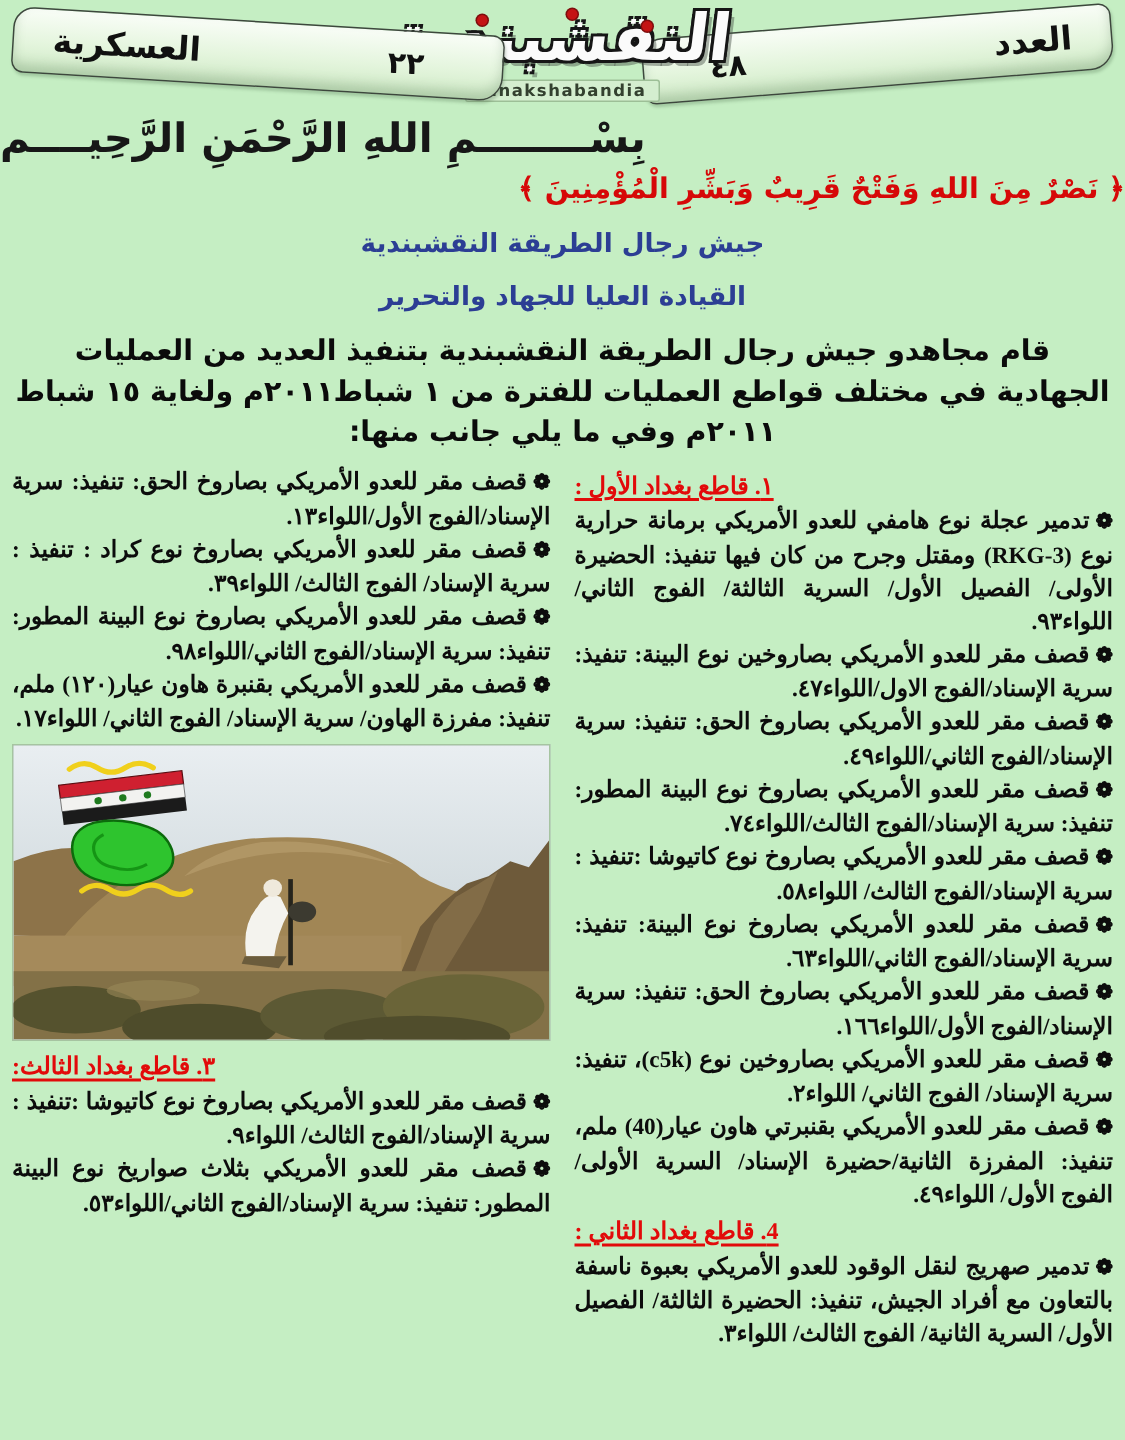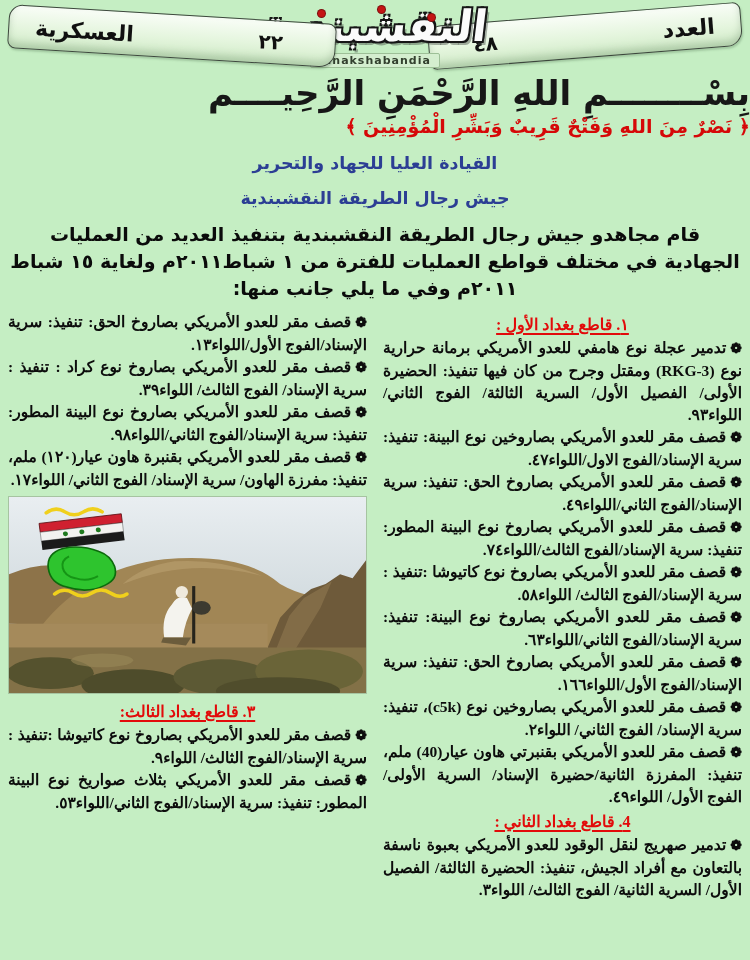--- a/index.html
+++ b/index.html
@@ -37,34 +37,34 @@
   }
   .logo-dot{position:absolute;width:7px;height:7px;border-radius:50%;background:#c41414;box-shadow:0 0 0 1px #7e0d0d;}
   .logo-dot.d1{top:6px;left:58px;} .logo-dot.d2{top:2px;left:118px;} .logo-dot.d3{top:10px;left:168px;}
   .logo-sub{
     display:inline-block;margin-top:-5px;direction:ltr;
     font-size:11px;font-weight:bold;letter-spacing:1px;color:#33402f;
     background:#d4eecf;border:1px solid #9dbf97;padding:0 8px;border-radius:2px;
   }
 
   
-  .bismillah{text-align:right;font-size:34px;font-weight:bold;color:#171717;margin-top:0px;line-height:34px;}
+  .bismillah{text-align:left;font-size:27px;font-weight:bold;color:#171717;margin-top:0px;line-height:34px;}
   .verse{font-size:19px;font-weight:bold;color:#d60808;margin-top:3px;line-height:26px;}
   .org-line{text-align:center;font-size:17.5px;font-weight:bold;color:#2c3e94;margin-top:13px;line-height:22px;}
   .intro{
     margin:12px 10px 0;text-align:center;
     font-size:19px;font-weight:bold;color:#0b0b0b;line-height:27px;
   }
 
   
   .columns{display:flex;gap:16px;padding:9px 8px 0;align-items:flex-start;}
   .col{flex:1;min-width:0;}
   .entry{font-size:15.5px;font-weight:bold;color:#0c0c0c;line-height:22px;text-align:justify;font-family:Liberation Serif, serif;}
   .entry-header{
-    color:#e20a0a;font-size:16px;line-height:23px;margin:2px 0 1px;text-align:center;
+    color:#e20a0a;font-size:16px;line-height:23px;margin:2px 0 1px;text-align:left;
     text-decoration:underline;text-decoration-thickness:1.5px;text-underline-offset:3px;
   }
   .orn{margin-left:4px;font-size:14px;}
 
   
   .photo{
     width:100%;height:198px;margin:5px 0 6px;
     border:1px solid #a6c4a1;box-sizing:border-box;background:#cdd7db;
   }
   .photo svg{display:block;width:100%;height:100%;}
@@ -88,22 +88,22 @@
       <span class="logo-sub">alnakshabandia</span>
     </div>
     <div class="ribbon ribbon-left">
       <span class="rnum">٢٢</span>
       <span class="rlabel">العسكرية</span>
     </div>
   </div>
 
   <div class="bismillah">بِسْــــــــمِ اللهِ الرَّحْمَنِ الرَّحِيــــم</div>
   <div class="verse">﴿ نَصْرٌ مِنَ اللهِ وَفَتْحٌ قَرِيبٌ وَبَشِّرِ الْمُؤْمِنِينَ ﴾</div>
+  <div class="org-line">جيش رجال الطريقة النقشبندية</div>
   <div class="org-line">القيادة العليا للجهاد والتحرير</div>
-  <div class="org-line">جيش رجال الطريقة النقشبندية</div>
   <div class="intro">قام مجاهدو جيش رجال الطريقة النقشبندية بتنفيذ العديد من العمليات الجهادية في مختلف قواطع العمليات للفترة من ١ شباط٢٠١١م ولغاية ١٥ شباط ٢٠١١م وفي ما يلي جانب منها:</div>
 
   <div class="columns">
 
     <div class="col">
 
         <div class="entry entry-header"><span class="txt">١. قاطع بغداد الأول :</span></div>
 
         <div class="entry entry-item"><span class="orn">❁</span><span class="txt">تدمير عجلة نوع هامفي للعدو الأمريكي برمانة حرارية نوع (RKG-3) ومقتل وجرح من كان فيها تنفيذ: الحضيرة الأولى/ الفصيل الأول/ السرية الثالثة/ الفوج الثاني/ اللواء٩٣.</span></div>
 

